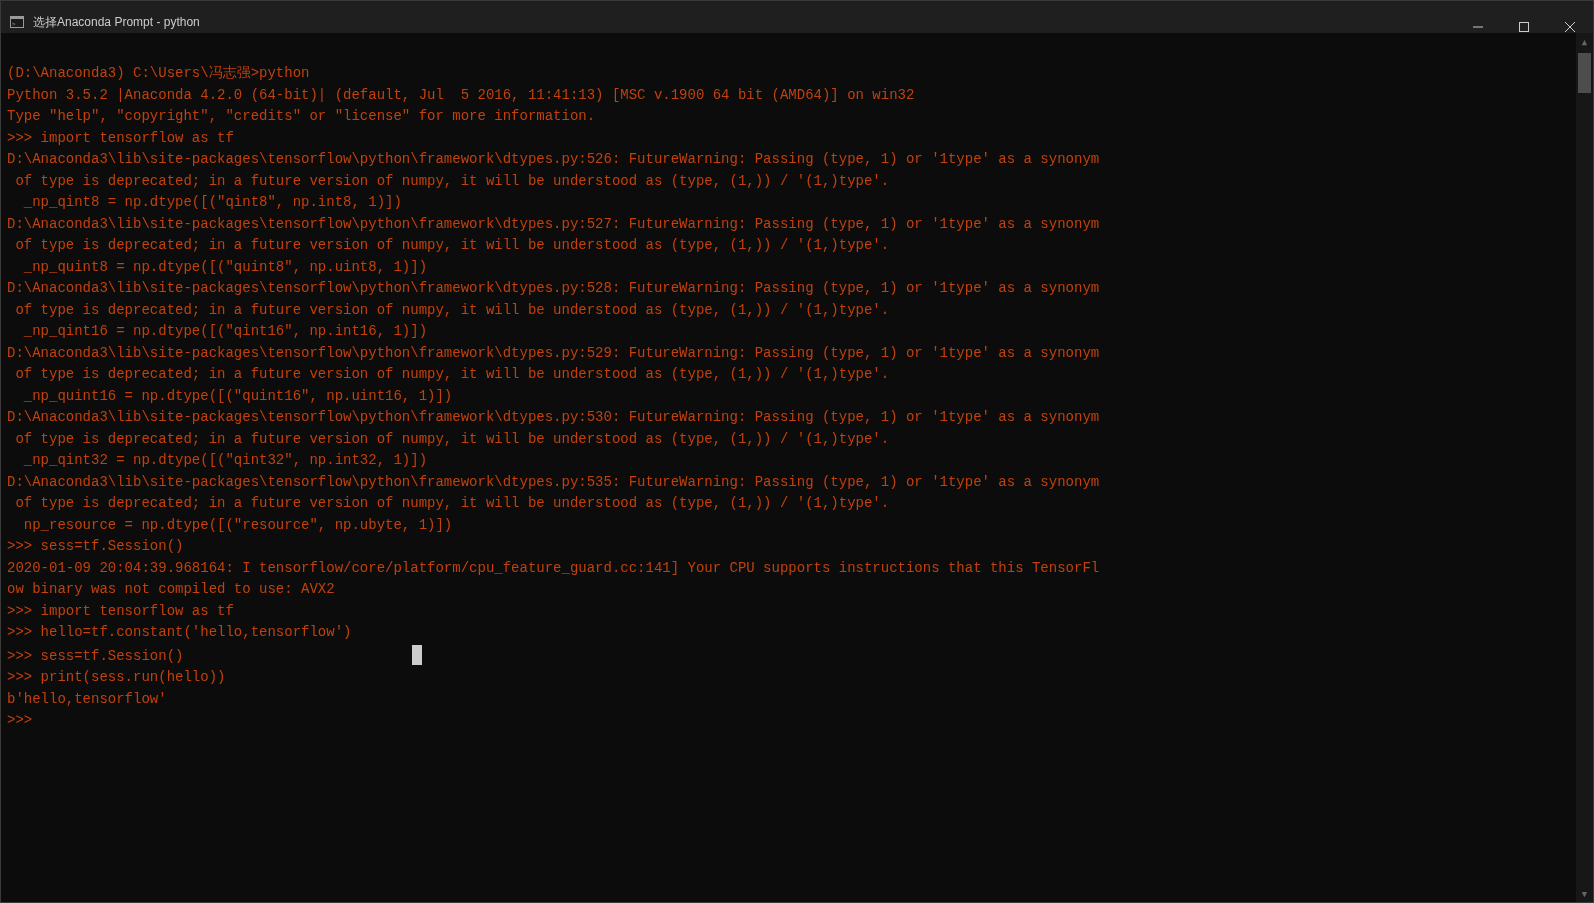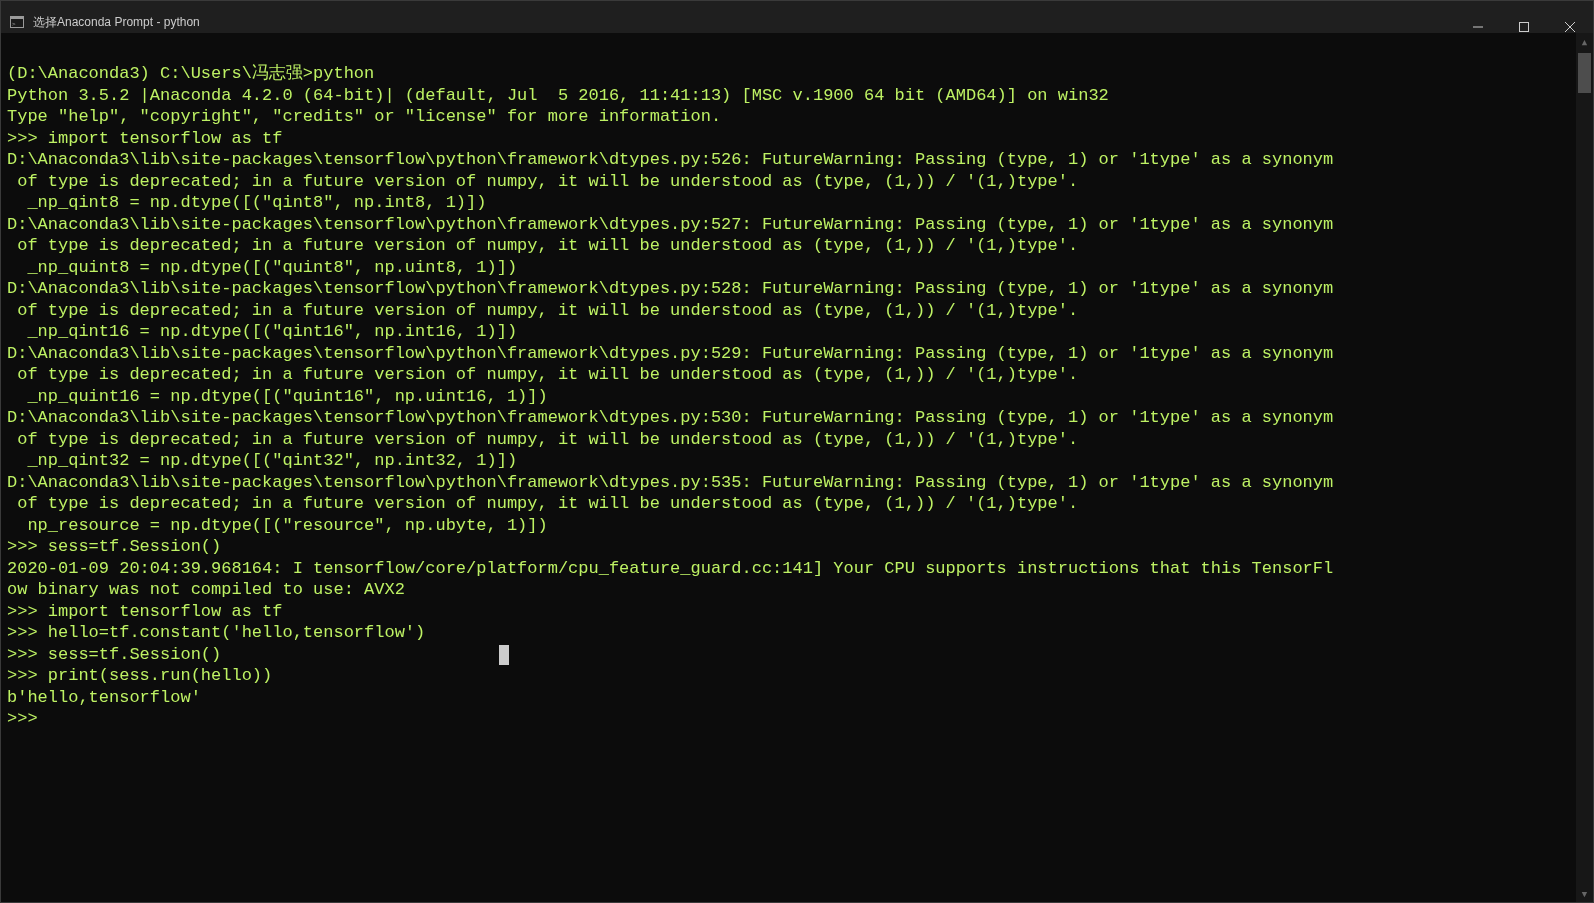--- a/index.html
+++ b/index.html
@@ -10,21 +10,21 @@
   .titlebar-title { flex: 1; font-family: "Microsoft YaHei", "SimSun", sans-serif; font-size: 12px; color: #cccccc; }
   .win-controls { display: flex; height: 100%; }
   .win-btn { width: 46px; height: 32px; display: flex; align-items: center; justify-content: center; color: #cccccc; }
   .win-btn svg { stroke: #cccccc; fill: none; }
   .client { position: absolute; top: 32px; left: 0; right: 0; bottom: 0; background: #0c0c0c; }
   .scrollbar-track { position: absolute; top: 0; right: 0; width: 17px; height: 100%; background: #171717; }
   .scrollbar-thumb { position: absolute; top: 20px; right: 2px; width: 13px; height: 40px; background: #4d4d4d; }
   .scroll-arrow { position: absolute; right: 0; width: 17px; height: 17px; display:flex; align-items:center; justify-content:center; color:#666; font-size:9px;}
   .scroll-arrow.up { top: 0; }
   .scroll-arrow.down { bottom: 0; }
-  .terminal { position: absolute; top: 0; left: 0; right: 17px; bottom: 0; padding: 30px 6px 6px 6px; color: #bef264; font-size: 17px; line-height: 21.5px; white-space: pre; font-family: "NSimSun","Consolas","Courier New",monospace; letter-spacing: 0px; overflow: hidden; }
+  .terminal { position: absolute; top: 0; left: 0; right: 17px; bottom: 0; padding: 30px 6px 6px 6px; color: #c2410c; font-size: 14px; line-height: 21.5px; white-space: pre; font-family: "NSimSun","Consolas","Courier New",monospace; letter-spacing: 0px; overflow: hidden; }
   .terminal .line { white-space: pre; }
   .cursor-block { display:inline-block; width: 10px; height: 20px; background: #cccccc; vertical-align: text-bottom; margin-left: 2px; position: relative; top: 1px; }
 </style>
 </head>
 <body>
 
 <div class="window">
   <div class="titlebar">
     <span class="titlebar-icon">
       <svg width="14" height="12" viewBox="0 0 14 12">

